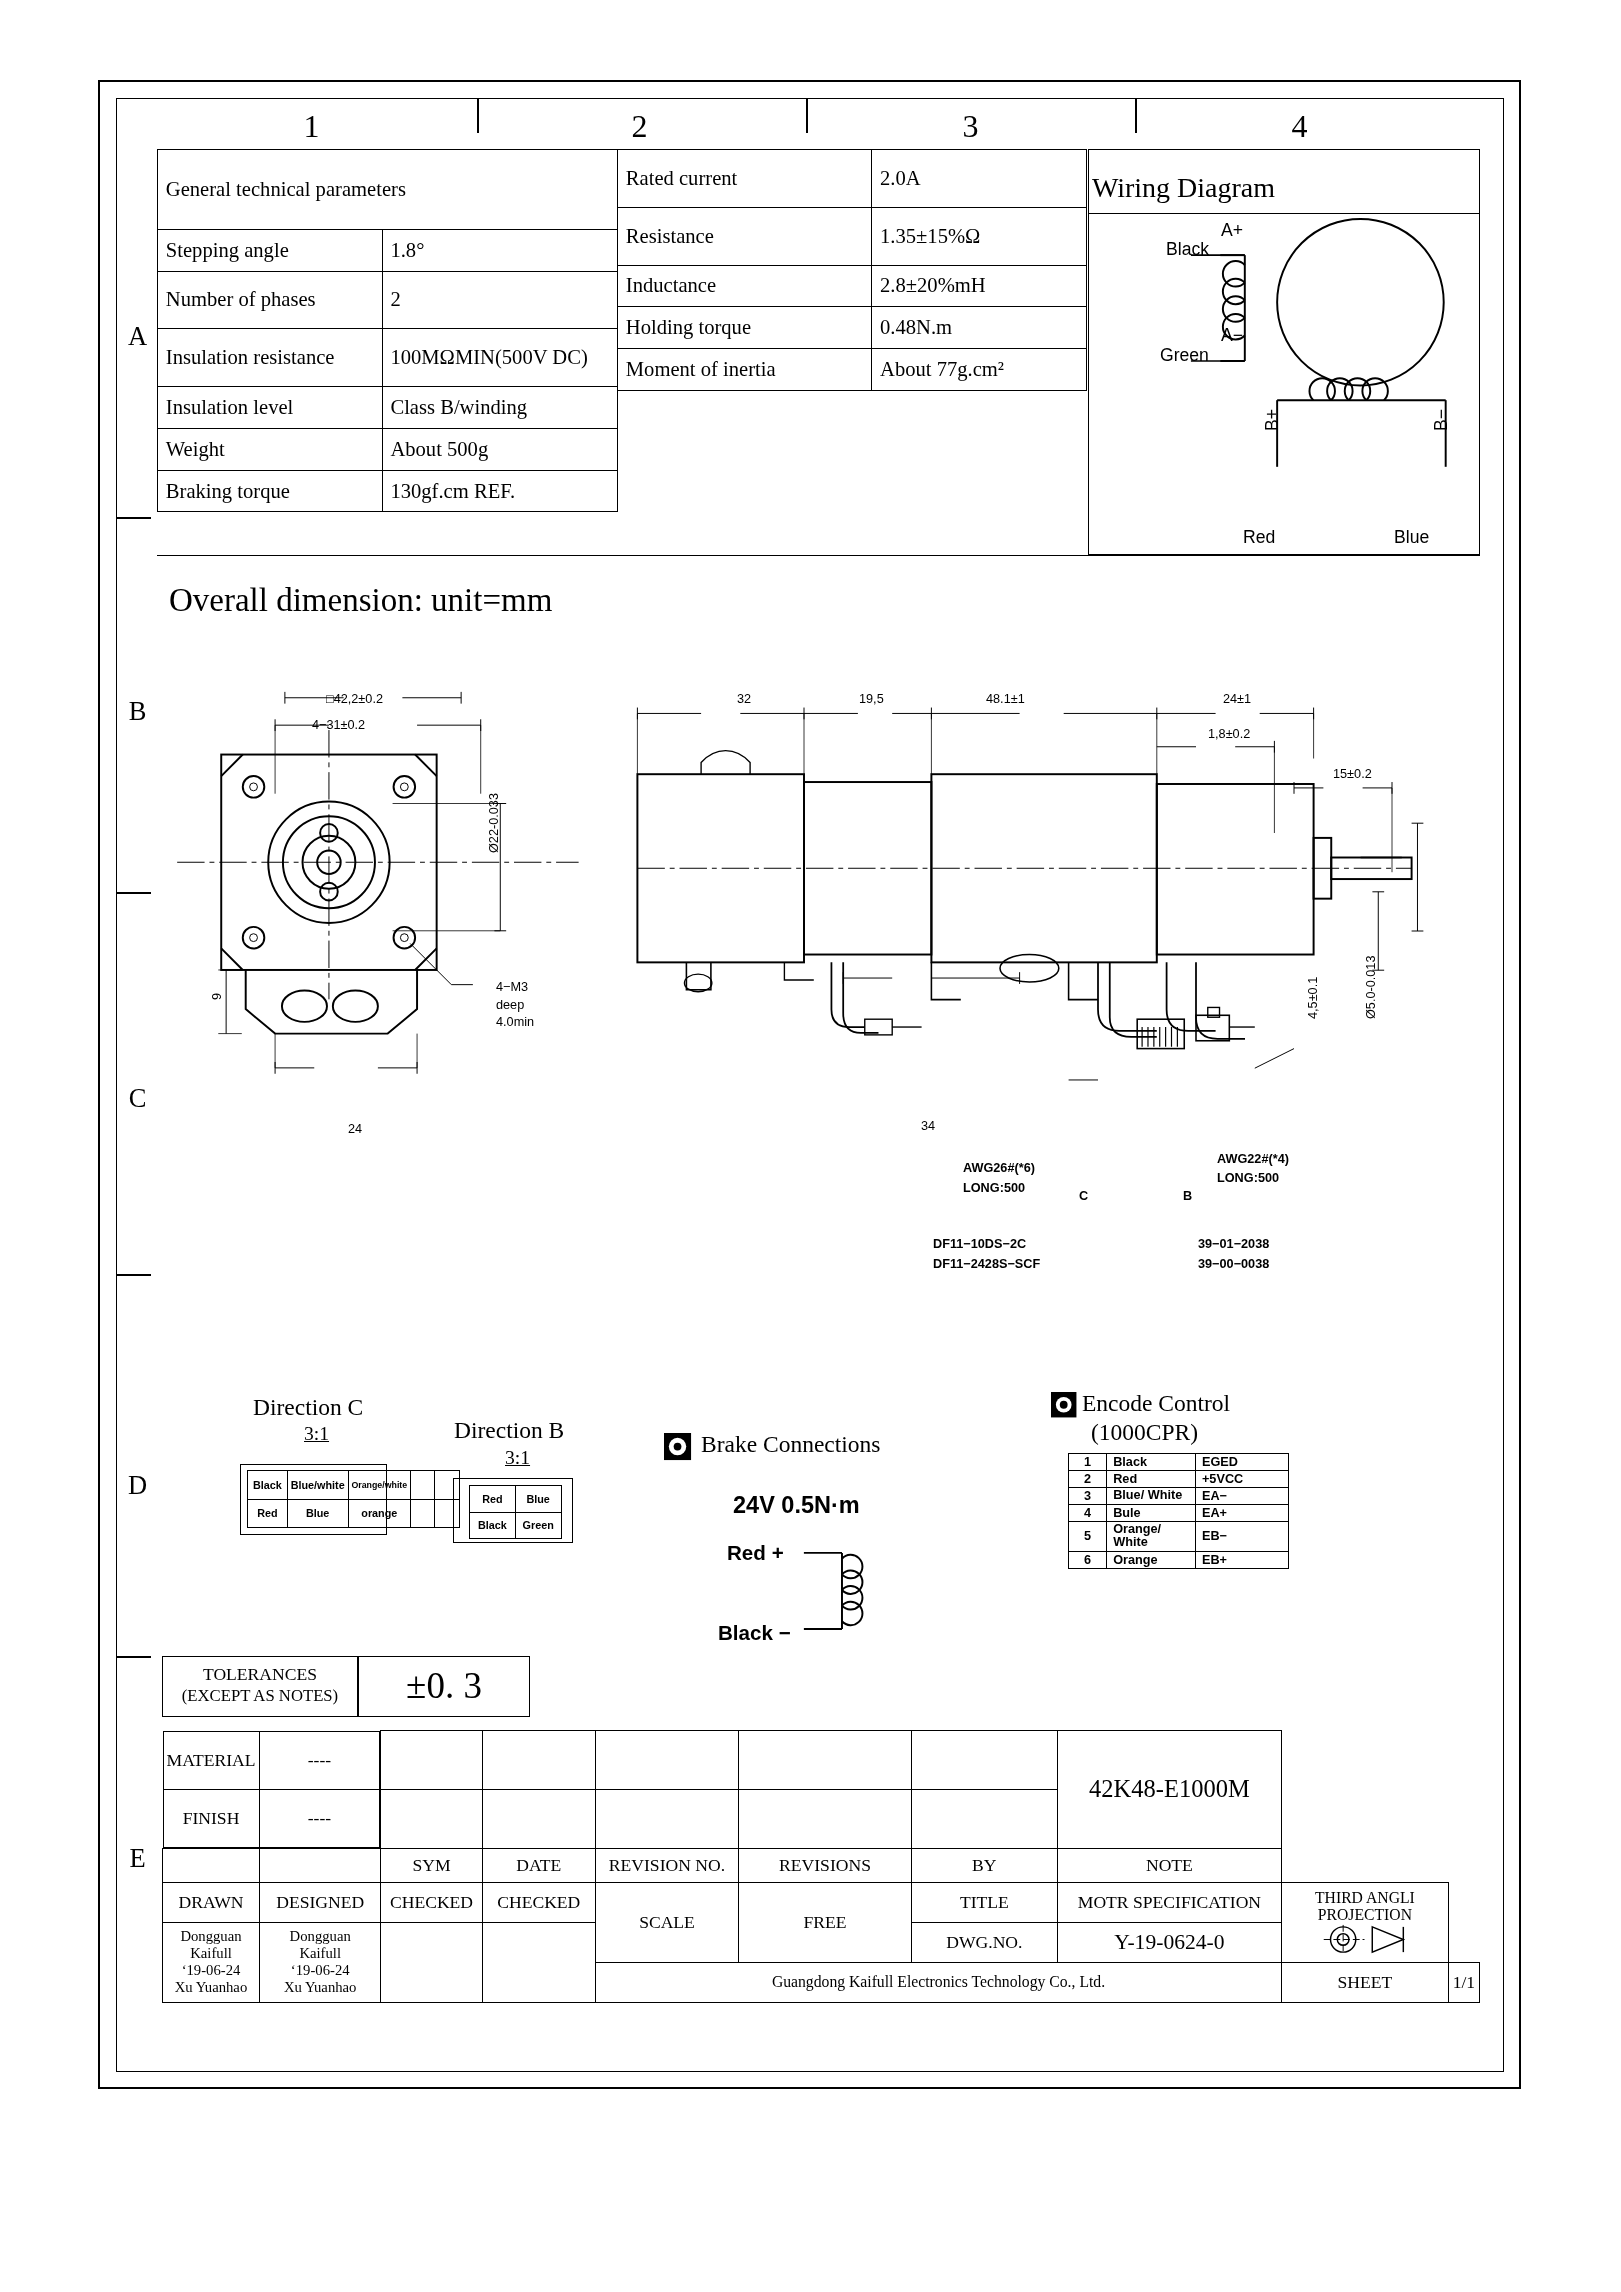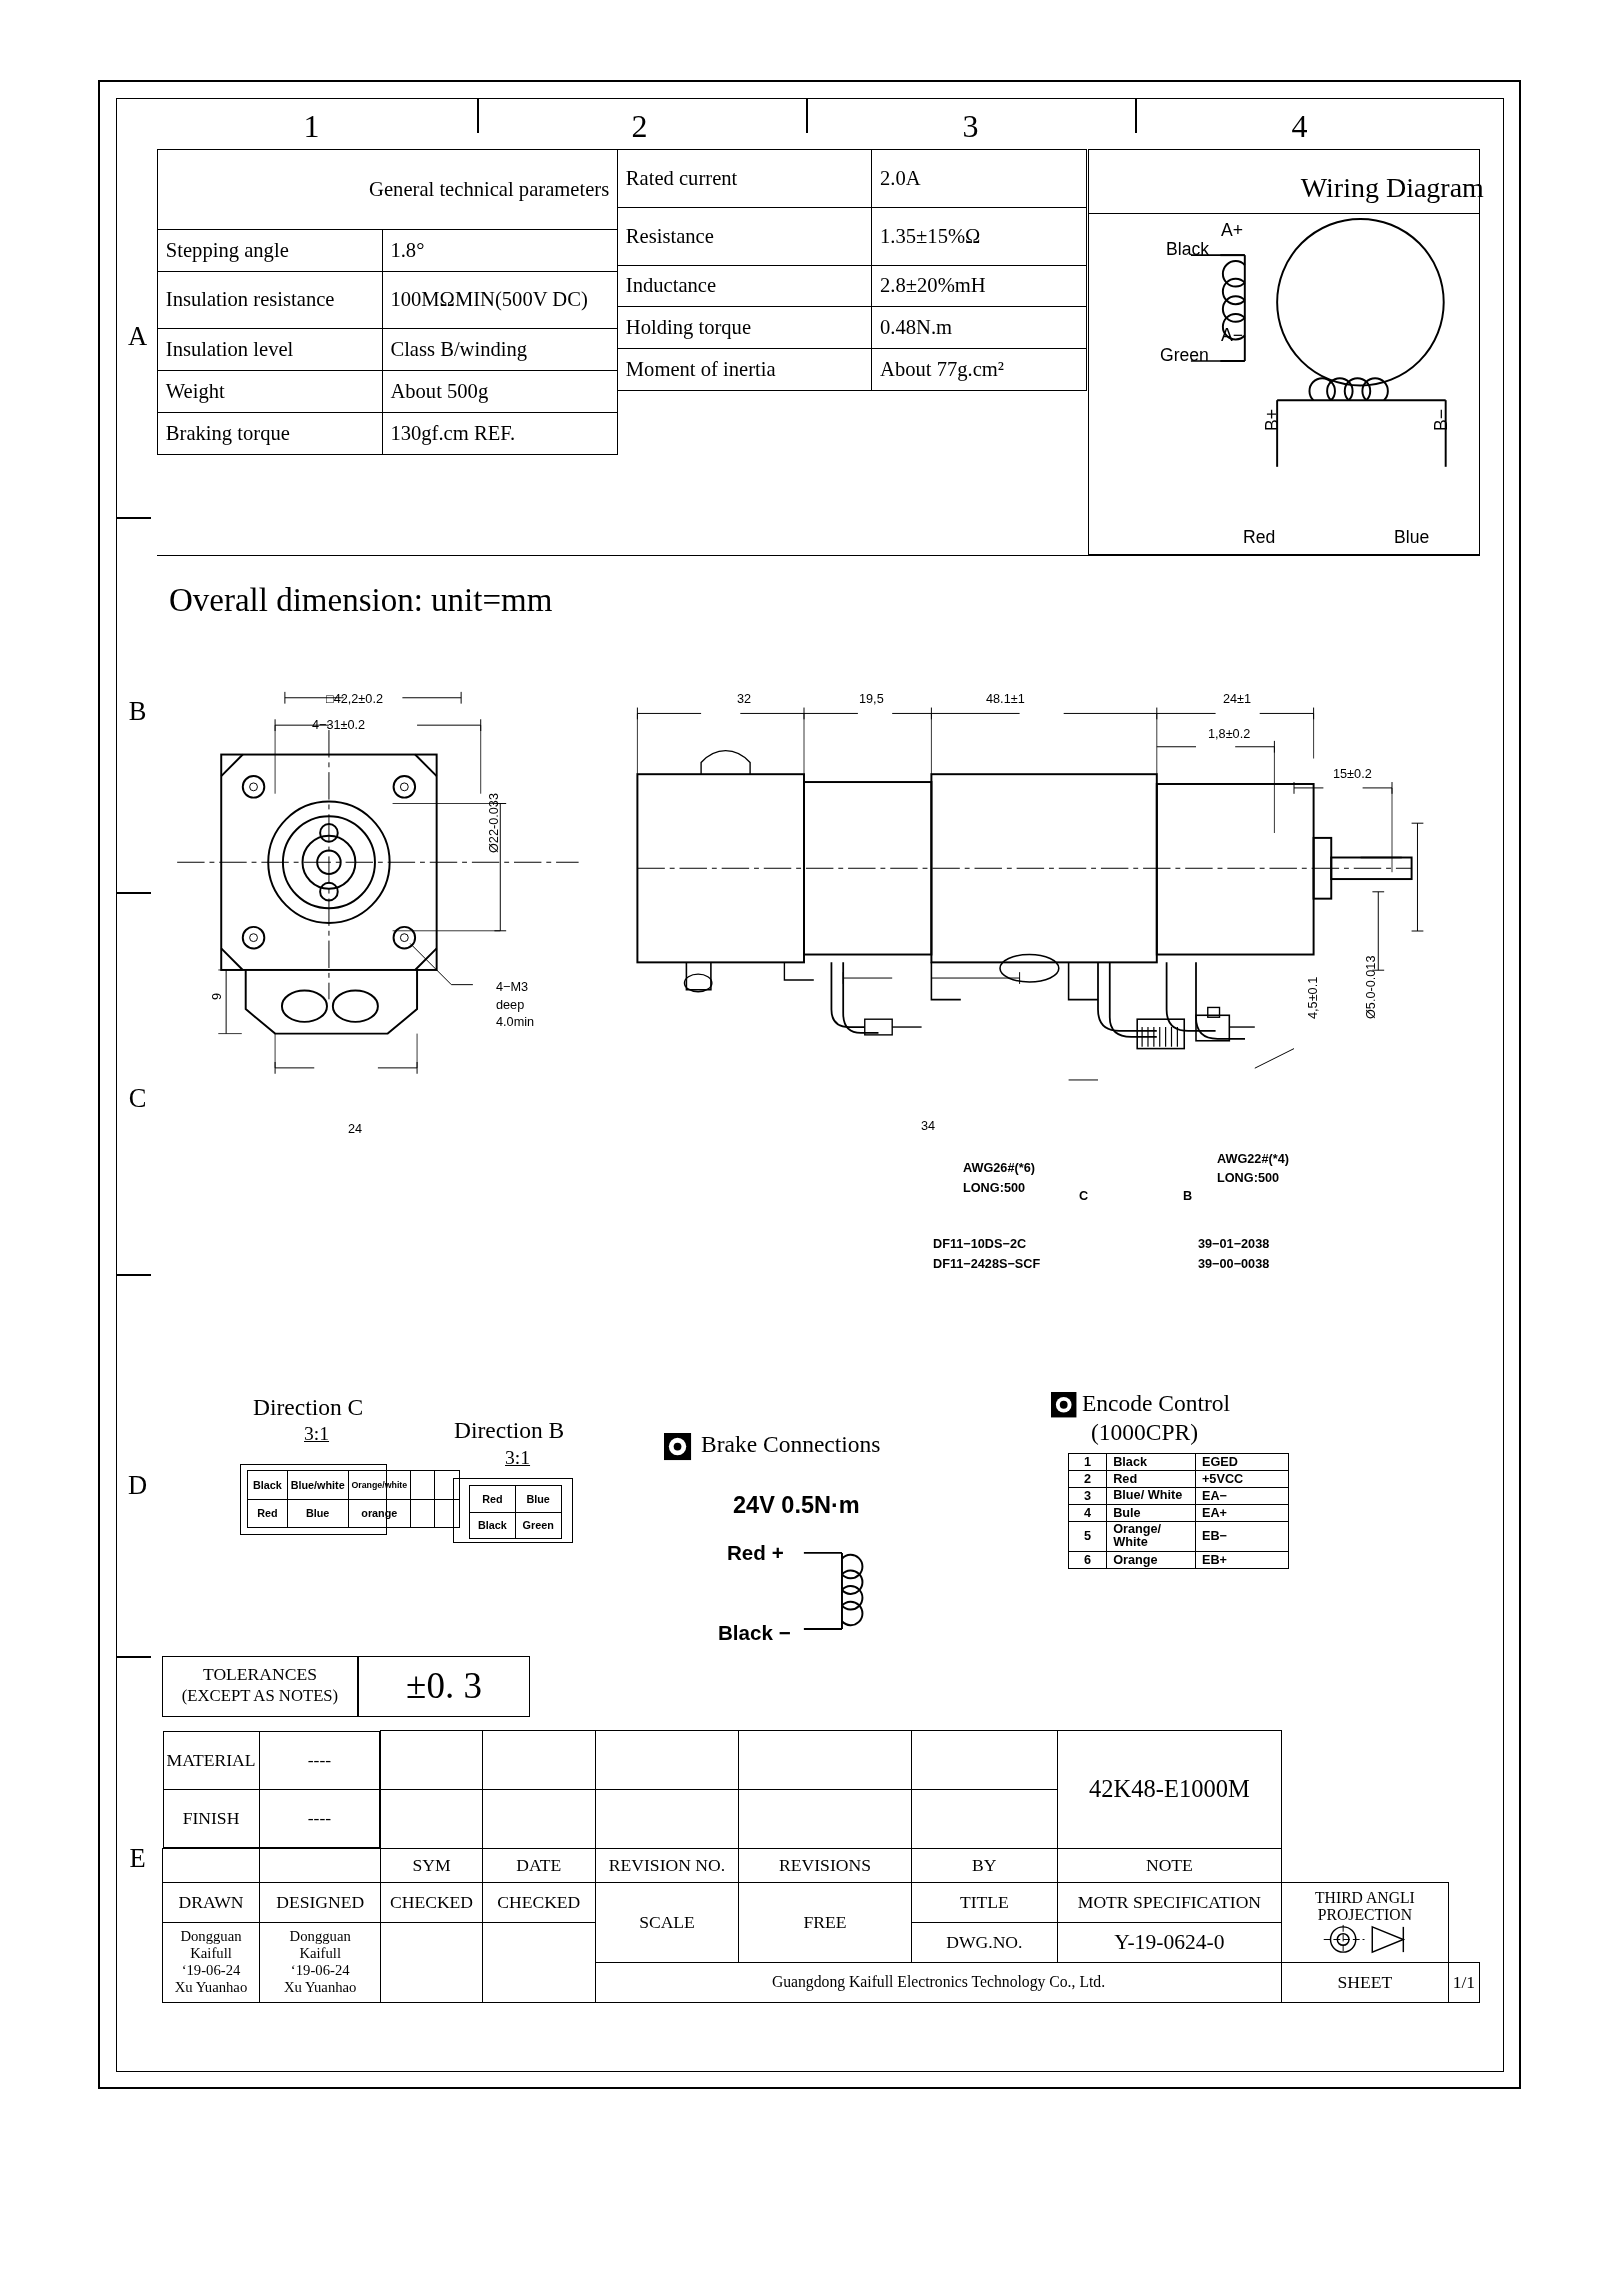--- a/index.html
+++ b/index.html
@@ -10,21 +10,21 @@
 
   
   .colnum{position:absolute;font-size:32px;text-align:center;width:59px;}
   .colmark{position:absolute;background:#000;}
   
   .rowletter{position:absolute;font-size:26.5px;width:29px;text-align:center;}
 
   table{border-collapse:collapse;}
   .spec-table{position:absolute;}
   .spec-table td,.spec-table th{border:1.5px solid #000;font-size:20.6px;padding:3.9px 7.8px;vertical-align:middle;font-weight:normal;}
-  .spec-title{font-size:28px;text-align:right;line-height:1.25;padding:7.8px 3.9px;}
+  .spec-title{font-size:28px;text-align:left;line-height:1.25;padding:7.8px 3.9px;}
 
   .big-title{position:absolute;font-size:33px;}
 
   .diagram-label{position:absolute;font-size:13.7px;font-family:"Liberation Sans",sans-serif;}
   .dim-label{position:absolute;font-size:12.7px;font-family:"Liberation Sans",sans-serif;}
   .sec-title{position:absolute;font-size:23.5px;}
   .sec-sub{position:absolute;font-size:19.6px;text-decoration:underline;}
 
   .mini-table td{border:1.5px solid #000;font-size:10.8px;font-family:"Liberation Sans",sans-serif;padding:1px 2.9px;text-align:center;font-weight:bold;}
   .enc-table td{border:1.5px solid #000;font-size:12.7px;font-family:"Liberation Sans",sans-serif;padding:1px 5.9px;font-weight:bold;}
@@ -64,20 +64,24 @@
   <div class="colmark" style="left:116px;top:1656px;width:35px;height:2px;"></div>
 
   <table class="spec-table" style="left:157px;top:149px;width:461px;">
     <tbody>
         <tr>
       <td class="spec-title" colspan="2" style="height:71px;">General technical parameters</td>
     </tr>
     <tr>
       <td style="width:208px;height:33px;">Stepping angle</td>
       <td>1.8°</td>
+    </tr>
+    <tr>
+      <td style="height:49px;">Number of phases</td>
+      <td>2</td>
     </tr>
     <tr>
       <td style="height:49px;">Insulation resistance</td>
       <td>100MΩMIN(500V DC)</td>
     </tr>
     <tr>
       <td style="height:33px;">Insulation level</td>
       <td>Class B/winding</td>
     </tr>
     <tr>

